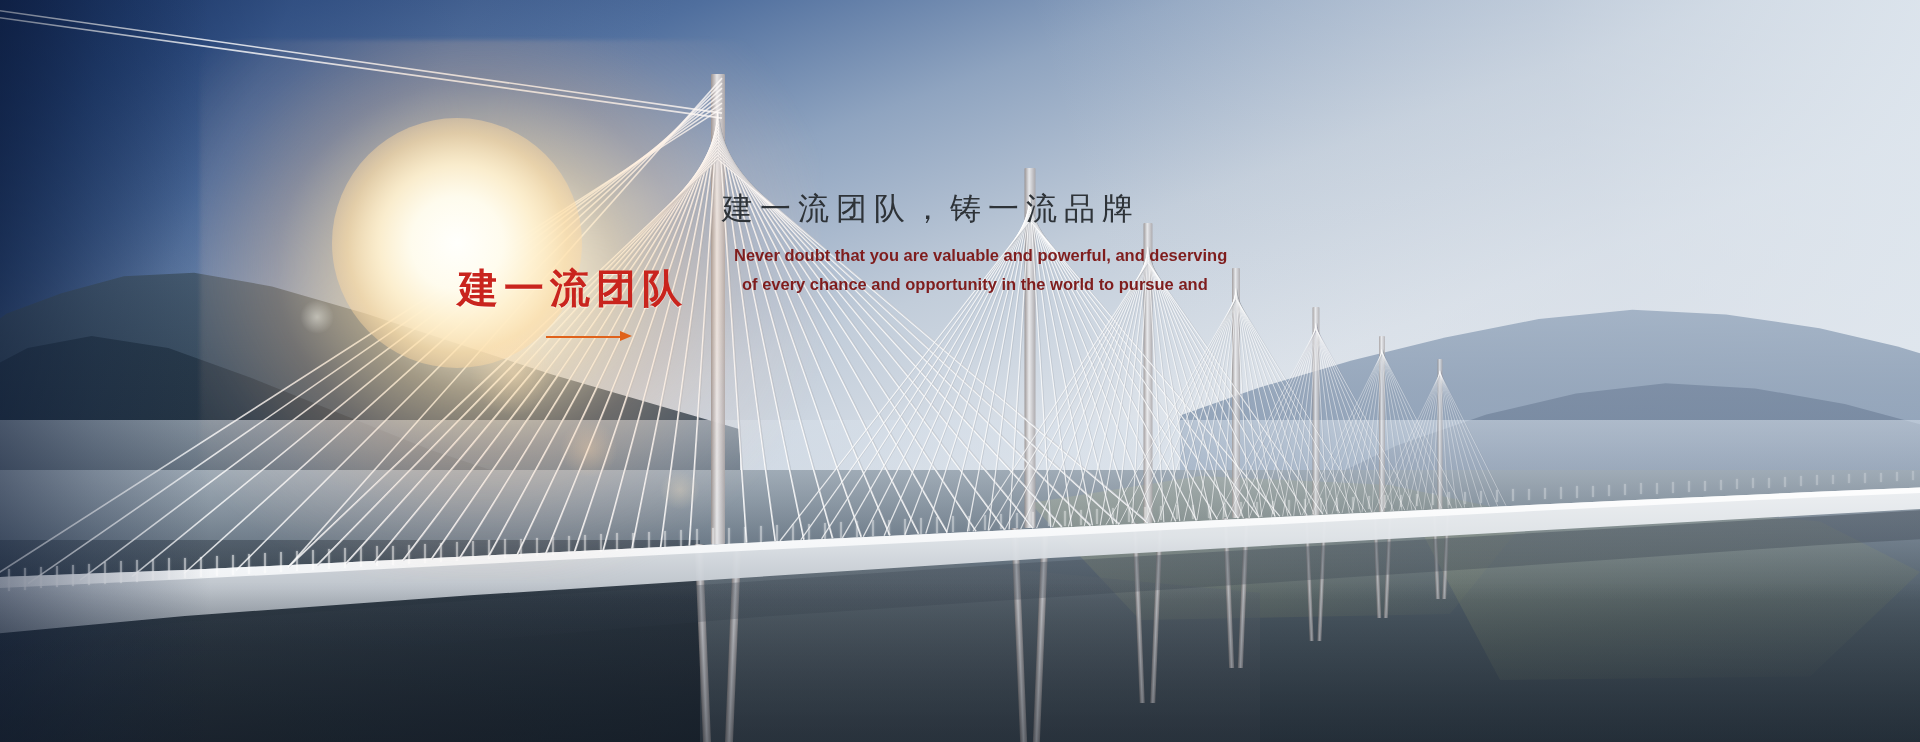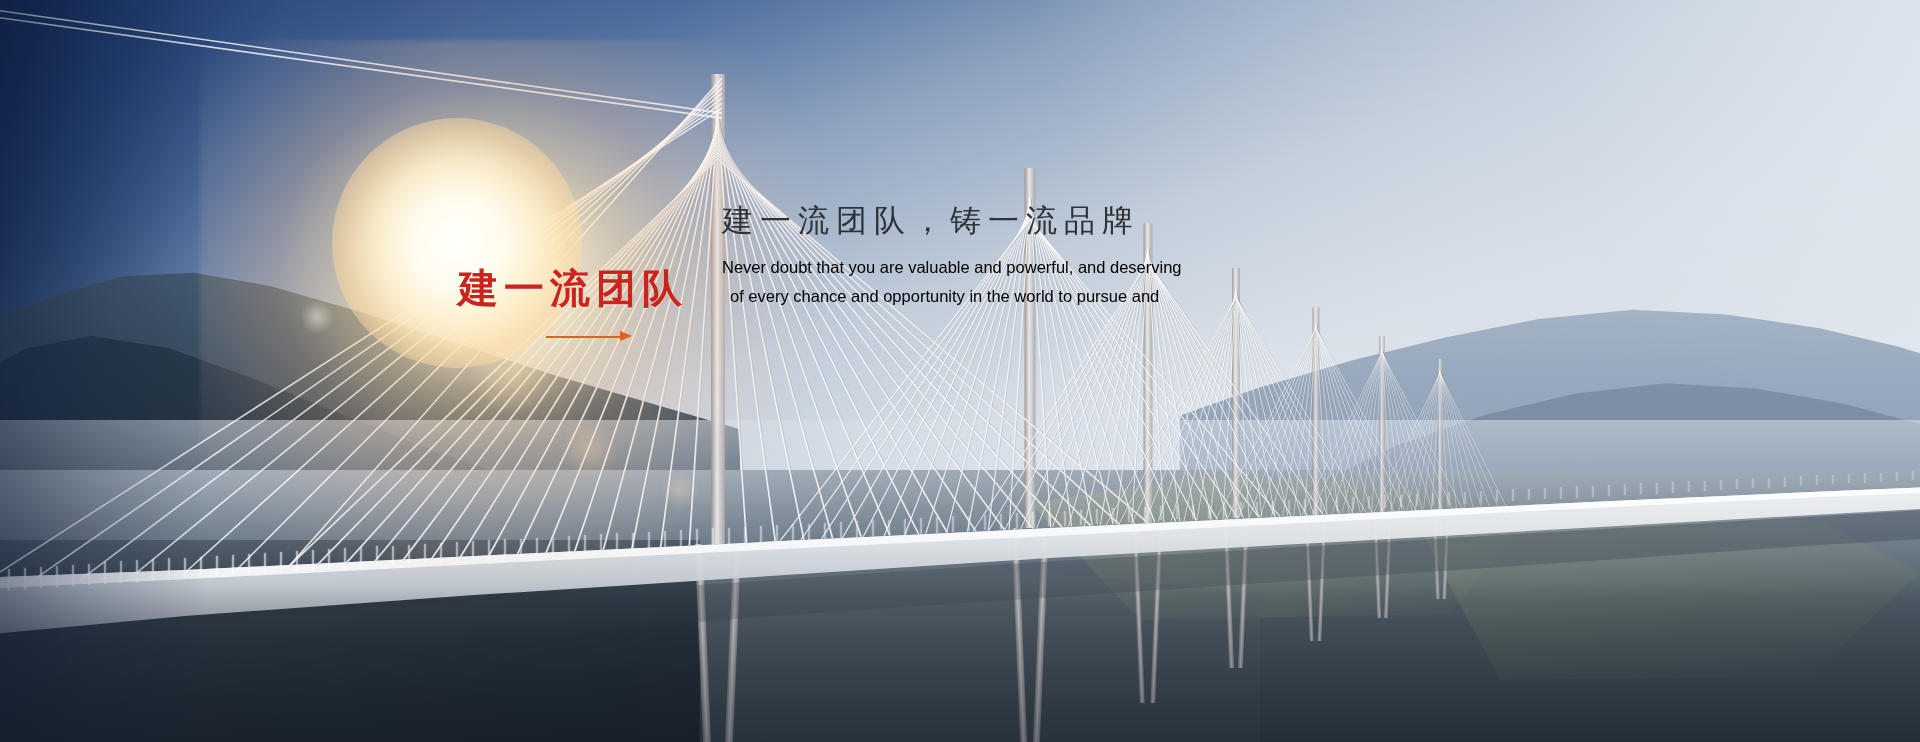--- a/index.html
+++ b/index.html
@@ -225,21 +225,21 @@
     position:absolute;left:0;top:6px;width:76px;height:2px;background:#e0621a;
   }
   .logo-arrow .head{
     position:absolute;right:0;top:1px;width:0;height:0;
     border-top:5px solid transparent;
     border-bottom:5px solid transparent;
     border-left:12px solid #e0621a;
   }
 
   .text-block{
-    position:absolute;left:722px;top:202px;width:600px;
+    position:absolute;left:722px;top:190px;width:600px;
   }
   .headline-1{
     font-family:"Liberation Serif","DejaVu Serif",serif;
     font-size:31px;
     font-weight:400;
     letter-spacing:7px;
     color:#2e3338;
     line-height:1.2;
     white-space:nowrap;
     margin:0 0 14px 0;
@@ -250,24 +250,24 @@
     font-weight:bold;
     letter-spacing:2px;
     color:#1c2126;
     line-height:1.2;
     white-space:nowrap;
     margin:0 0 24px 0;
   }
   .subtext{
     font-family:"Liberation Sans","DejaVu Sans",sans-serif;
     font-size:16.5px;
-    font-weight:400;
-    color:#000000;
+    font-weight:700;
+    color:#7f1d1d;
     line-height:1.72;
-    margin:0;
+    margin:12px;
     width:460px;
     text-align:left;
   }
   .subtext span{display:block;white-space:nowrap;}
   .subtext span.indent{padding-left:8px;}
 
   
   .left-vignette{
     position:absolute;left:0;top:0;width:210px;height:742px;
     background:linear-gradient(90deg,rgba(12,26,54,.50) 0%,rgba(16,32,62,.26) 45%,rgba(20,36,66,0) 100%);

